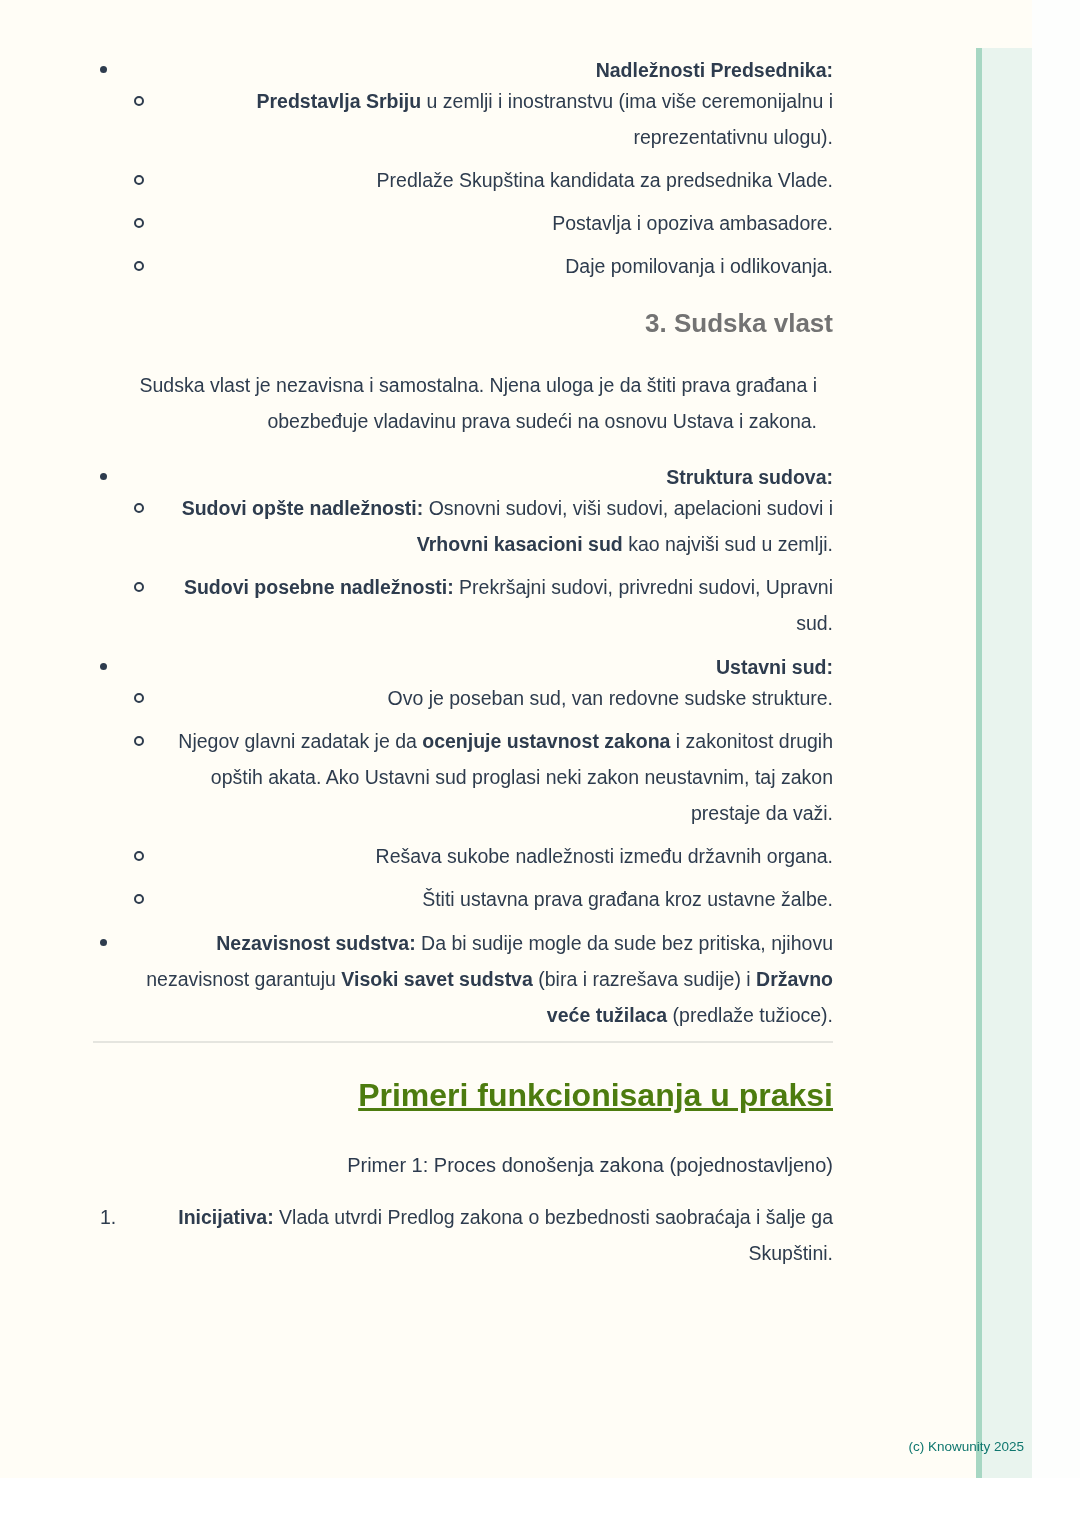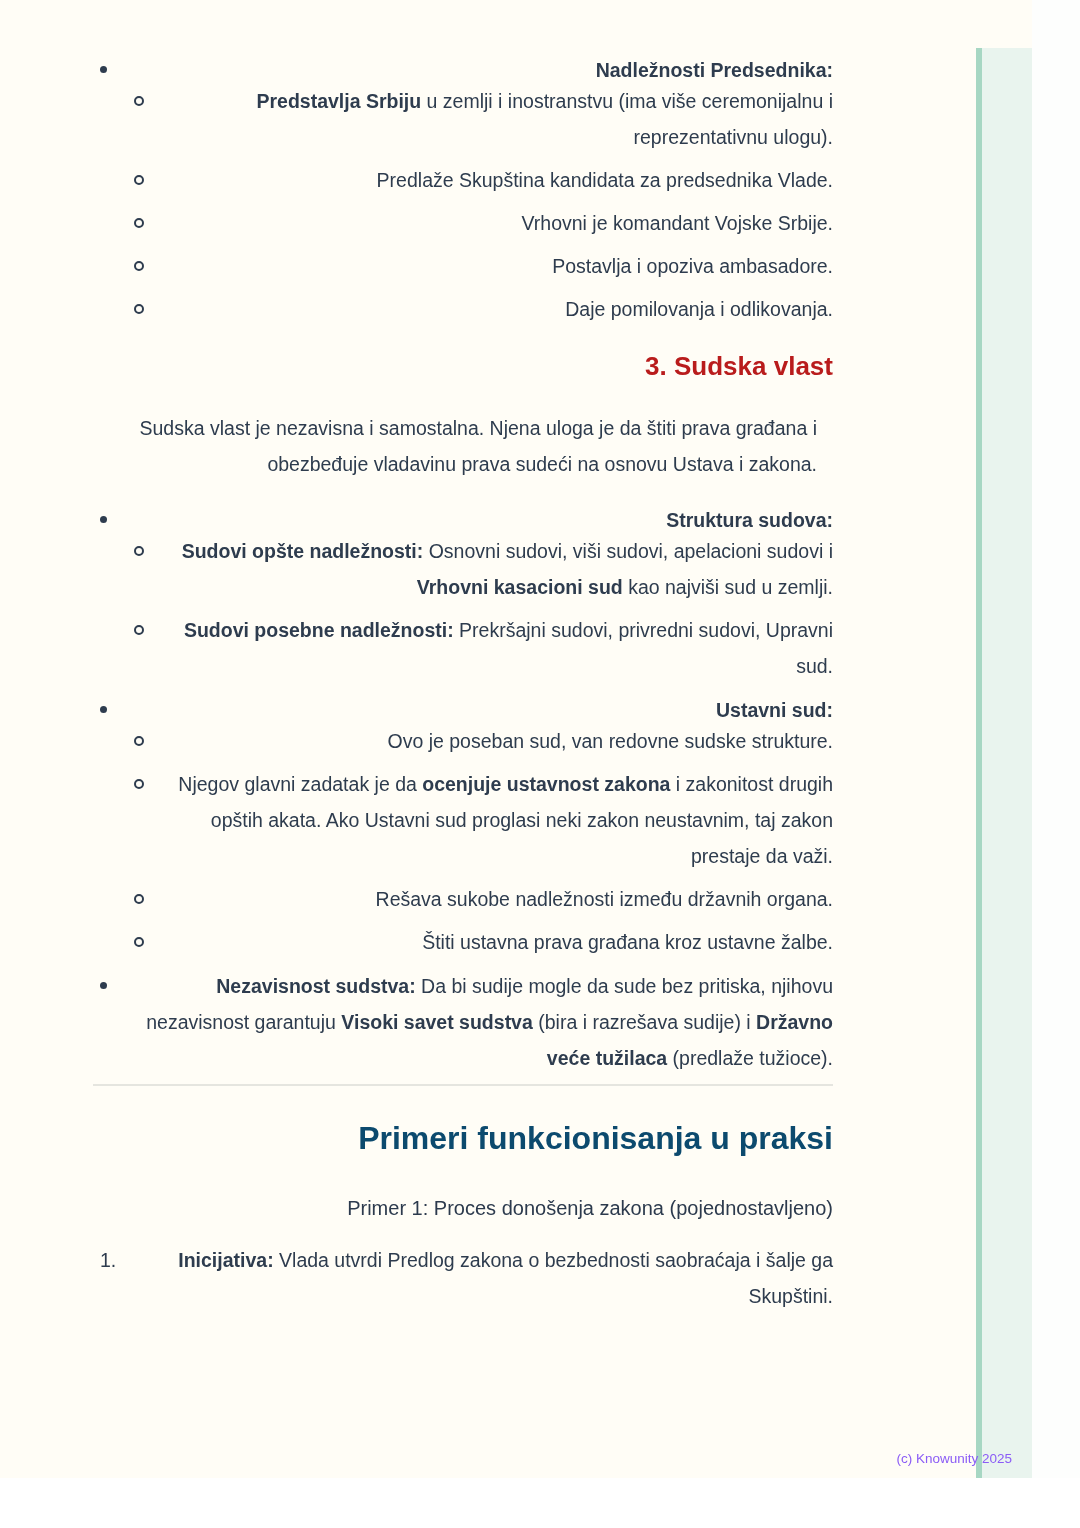--- a/index.html
+++ b/index.html
@@ -21,36 +21,36 @@
   .b{font-weight:700;}
 
   ul.l1{list-style:none;margin:0;padding:0;}
   ul.l1>li{position:relative;padding-left:31px;margin:0 0 8px 0;}
   .dot{position:absolute;left:7px;top:14px;width:7px;height:7px;border-radius:50%;background:#2e3c4e;}
 
   ul.l2{list-style:none;margin:-5px 0 0 0;padding:0;}
   ul.l2>li{position:relative;padding-left:33px;margin:0 0 7px 0;}
   .ring{position:absolute;left:10px;top:13px;width:10px;height:10px;border:2px solid #2e3c4e;border-radius:50%;box-sizing:border-box;}
 
-  h2.section{font-size:26px;line-height:34px;font-weight:700;color:#b91c1c;margin:22px 0 27px 0;}
+  h2.section{font-size:26px;line-height:34px;font-weight:700;color:#737373;margin:22px 0 27px 0;}
   p.intro{margin:16px;}
   ul.l1.second{margin-top:20px;}
 
   .divider{height:0;border-top:2px solid #e5e5df;margin:4px 0 31px 0;}
 
-  h1.big{font-size:32px;line-height:42px;font-weight:700;color:#0c4a6e;margin:8px 0 35px 0;}
+  h1.big{font-size:32px;line-height:42px;font-weight:700;color:#4d7c0f;margin:8px 0 35px 0;text-decoration:underline;}
   h3.sub{font-size:20px;line-height:28px;font-weight:400;color:#2c3a4d;margin:0 0 20px 0;}
 
   ol.num{list-style:none;margin:0;padding:0;}
   ol.num>li{position:relative;padding-left:31px;}
   .num-marker{position:absolute;left:7px;top:0;}
 
   .footer{
-    position:absolute;top:1438px;right:68px;
-    font-size:13.5px;line-height:18px;color:#8b5cf6;margin-top:12px;
+    position:absolute;top:1438px;right:56px;
+    font-size:13.5px;line-height:18px;color:#0f766e;
   }
 </style>
 </head>
 <body>
 
 <div class="page"></div>
 <div class="right-gutter"></div>
 <div class="stripe"></div>
 <div class="stripe-edge"></div>
 <div class="bottom-gutter"></div>
@@ -62,24 +62,20 @@
       <span class="dot"></span>
       <span class="b">Nadležnosti Predsednika:</span>
       <ul class="l2">
         <li>
           <span class="ring"></span>
           <span class="b">Predstavlja Srbiju</span><span> u zemlji i inostranstvu (ima više ceremonijalnu i reprezentativnu ulogu).</span>
         </li>
         <li>
           <span class="ring"></span>
           <span>Predlaže Skupština kandidata za predsednika Vlade.</span>
-        </li>
-        <li>
-          <span class="ring"></span>
-          <span>Vrhovni je komandant Vojske Srbije.</span>
         </li>
         <li>
           <span class="ring"></span>
           <span>Postavlja i opoziva ambasadore.</span>
         </li>
         <li>
           <span class="ring"></span>
           <span>Daje pomilovanja i odlikovanja.</span>
         </li>
       </ul>

